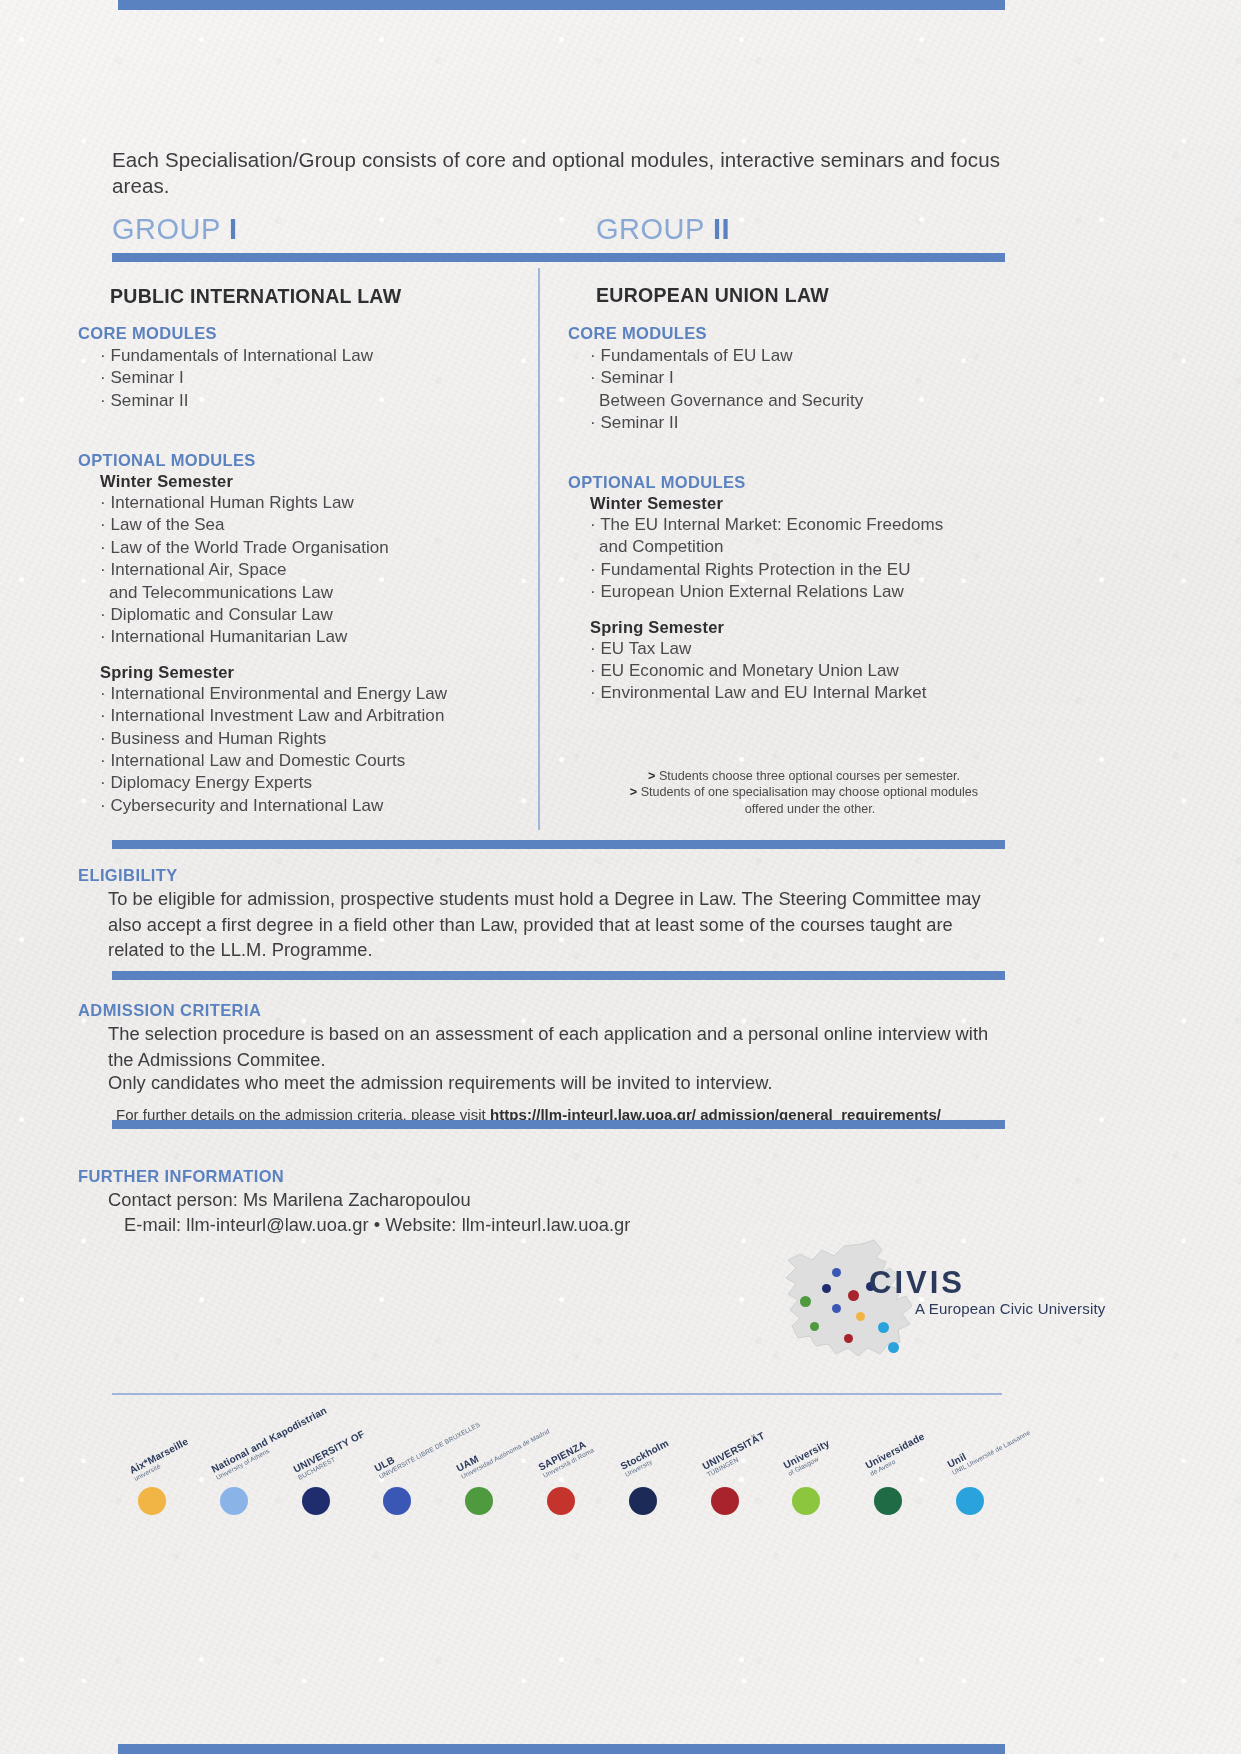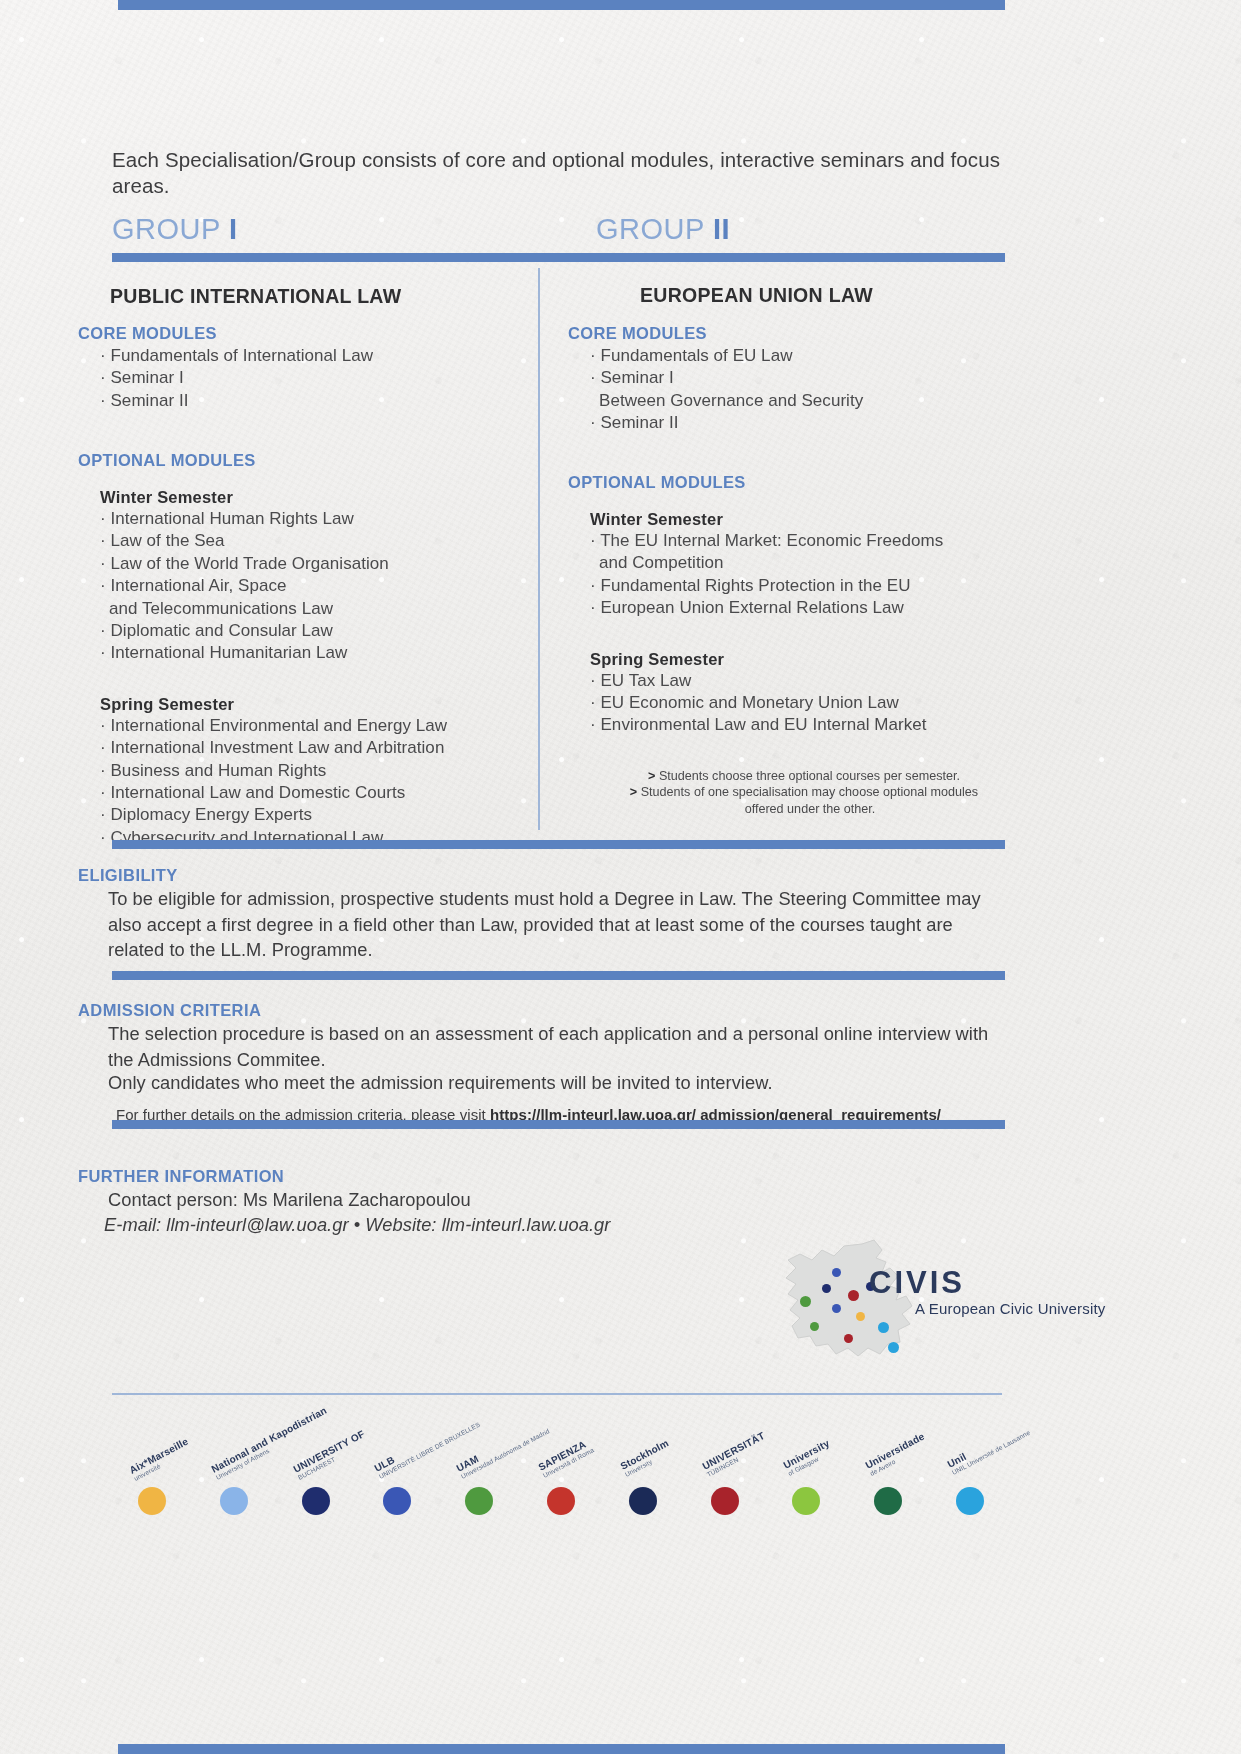--- a/index.html
+++ b/index.html
@@ -42,28 +42,28 @@
   .grouphead b{color:#5b82c0;font-weight:700;}
   #g1head{left:112px;top:213px;}
   #g2head{left:596px;top:213px;}
 
   #rule-groups{left:112px;top:253px;width:893px;}
 
   .coltitle{
     position:absolute;font-size:19.5px;font-weight:700;color:#2f2f31;letter-spacing:.3px;
   }
   #t1{left:110px;top:285px;}
-  #t2{left:596px;top:284px;margin-left:44px;}
+  #t2{left:596px;top:284px;}
 
   .divider{position:absolute;left:538px;top:268px;width:2px;height:562px;background:#9fb6d8;}
 
   .secthead{
     position:absolute;font-size:16.5px;font-weight:700;color:#5b82c0;letter-spacing:.35px;
   }
-  .subhead{font-size:16.5px;font-weight:700;color:#2f2f31;margin:16px 0 1px 22px;letter-spacing:.2px;}
+  .subhead{font-size:16.5px;font-weight:700;color:#2f2f31;margin:0 0 1px 22px;letter-spacing:.2px;}
   ul.mods{list-style:none;margin:0;padding:0;}
   ul.mods li{
     font-size:17px;line-height:22.4px;color:#4a4a4c;margin-left:22px;
     text-indent:-9px;padding-left:9px;letter-spacing:.05px;
   }
   ul.mods li.cont{text-indent:0;padding-left:9px;}
   .blk{position:absolute;}
   .gap{height:14px;}
 
   .notes{position:absolute;font-size:12.6px;line-height:16.4px;color:#4a4a4c;}
@@ -198,21 +198,21 @@
 
   <div class="blockhead" style="left:78px;top:1001px;">ADMISSION CRITERIA</div>
   <div class="blockbody" style="left:108px;top:1021px;width:898px;">The selection procedure is based on an assessment of each application and a personal online interview with the Admissions Commitee.</div>
   <div class="blockbody" style="left:108px;top:1070px;width:898px;">Only candidates who meet the admission requirements will be invited to interview.</div>
   <div class="blockbody small" style="left:116px;top:1105px;width:900px;"><span>For further details on the admission criteria, please visit </span><b>https://llm-inteurl.law.uoa.gr/ admission/general_requirements/</b></div>
 
   <div class="rule" id="rule-adm"></div>
 
   <div class="blockhead" style="left:78px;top:1167px;">FURTHER INFORMATION</div>
   <div class="blockbody" style="left:108px;top:1187px;width:700px;">Contact person: Ms Marilena Zacharopoulou</div>
-  <div class="blockbody" style="left:104px;top:1212px;width:760px;font-style:italic;"><span>E-mail: </span><span>llm-inteurl@law.uoa.gr</span><span> • </span><span>Website: </span><span>llm-inteurl.law.uoa.gr</span></div>
+  <div class="blockbody" style="left:124px;top:1212px;width:760px;"><span>E-mail: </span><span>llm-inteurl@law.uoa.gr</span><span> • </span><span>Website: </span><span>llm-inteurl.law.uoa.gr</span></div>
 
   <div id="thinrule"></div>
 
   <div id="civis-wrap">
     <svg width="245" height="135" viewBox="0 0 245 135">
       <path d="M92 6 L104 2 L112 12 L106 20 L116 24 L112 34 L120 30 L128 38 L120 48
                L130 52 L126 62 L136 58 L142 68 L132 76 L140 86 L128 92 L130 104 L118 106
                L110 116 L98 110 L88 118 L78 110 L66 116 L58 106 L46 108 L40 98 L28 100
                L22 88 L30 80 L20 72 L28 62 L18 56 L26 46 L16 40 L26 30 L18 22 L30 16
                L42 22 L52 12 L64 18 L74 8 Z" fill="#dddedd" stroke="#cfd0cf" stroke-width="1"></path>

